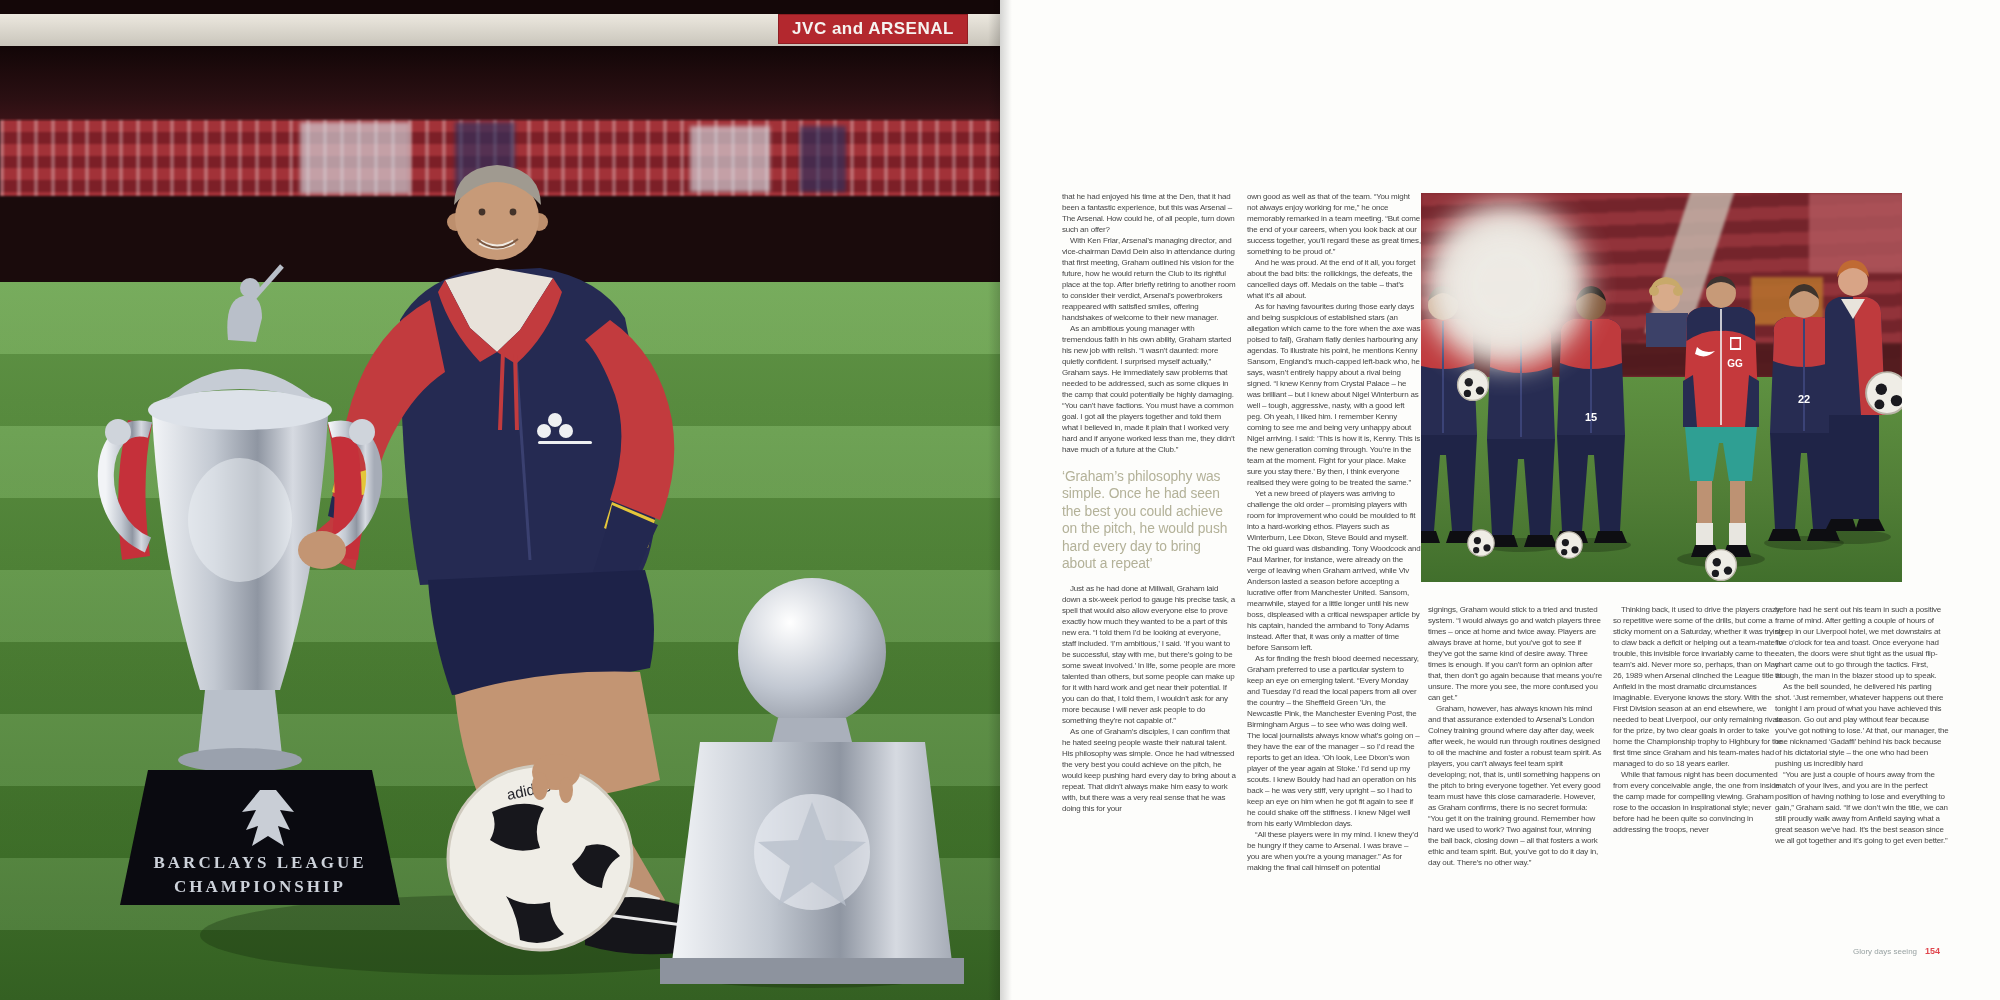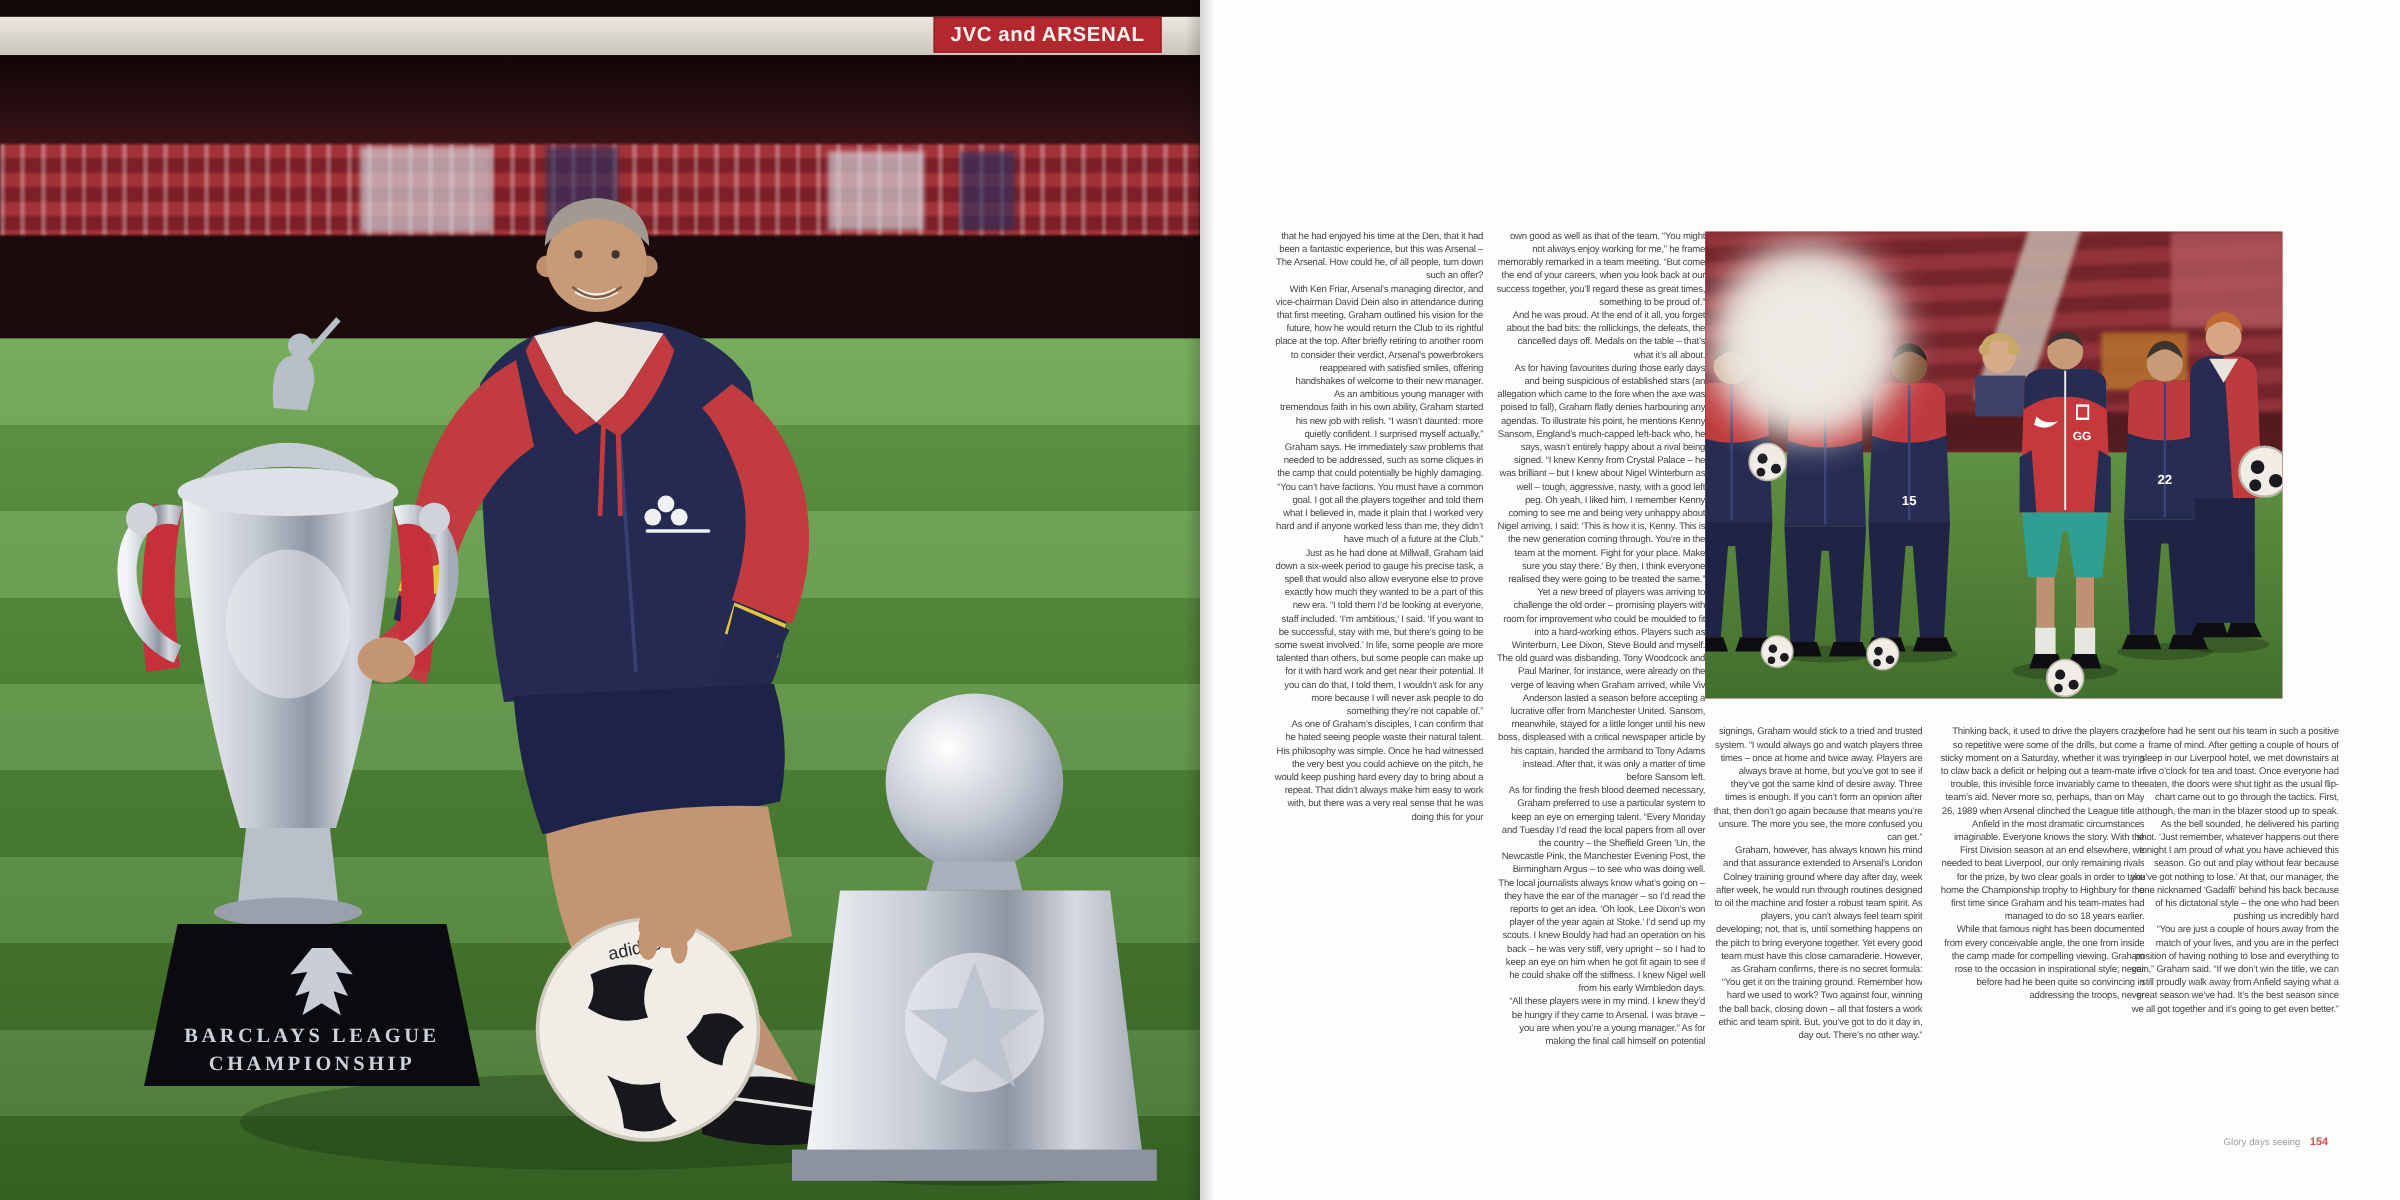--- a/index.html
+++ b/index.html
@@ -40,21 +40,21 @@
      background:
        repeating-linear-gradient(180deg,rgba(255,255,255,.09) 0 72px,rgba(0,0,0,.10) 72px 144px),
        linear-gradient(180deg,#6aa44d,#578f3c 40%,#44792d 80%,#3a6b26);}
   .overlay{position:absolute;left:0;top:0;width:1000px;height:1000px;}
   .plinth-txt{fill:#cdd2da;font-family:"Liberation Serif",serif;font-weight:bold;font-size:17px;
               letter-spacing:3px;text-anchor:middle;}
 
   
   .col{position:absolute;width:174px;overflow:hidden;color:#474747;
        font-size:8px;line-height:11px;letter-spacing:-0.2px;text-align:left;}
-  .col p{margin:0;text-indent:8px;text-align:right;}
+  .col p{margin:0;text-indent:8px;}
   .col p.cont{text-indent:0;}
   .c1{left:62px;top:191px;height:706px;}
   .c2{left:247px;top:191px;height:706px;}
   .c3{left:428px;top:604px;height:292px;}
   .c4{left:613px;top:604px;height:292px;}
   .c5{left:775px;top:604px;height:292px;}
   .pq{color:#b3b198;font-size:13.8px;line-height:17.4px;letter-spacing:-0.1px;
       margin:13px 0 11px 0;}
   .footer{position:absolute;left:853px;top:946px;font-size:8px;color:#98a2a2;}
   .footer .pagenum{color:#e0474e;font-weight:bold;font-size:9px;margin-left:8px;}
@@ -189,26 +189,27 @@
       </g>
     </svg>
   </section>
 
   <section class="page right">
 
     <div class="col c1">
       <p class="cont">that he had enjoyed his time at the Den, that it had been a fantastic experience, but this was Arsenal – The Arsenal. How could he, of all people, turn down such an offer?</p>
       <p>With Ken Friar, Arsenal’s managing director, and vice-chairman David Dein also in attendance during that first meeting, Graham outlined his vision for the future, how he would return the Club to its rightful place at the top. After briefly retiring to another room to consider their verdict, Arsenal’s powerbrokers reappeared with satisfied smiles, offering handshakes of welcome to their new manager.</p>
       <p>As an ambitious young manager with tremendous faith in his own ability, Graham started his new job with relish. “I wasn’t daunted: more quietly confident. I surprised myself actually,” Graham says. He immediately saw problems that needed to be addressed, such as some cliques in the camp that could potentially be highly damaging. “You can’t have factions. You must have a common goal. I got all the players together and told them what I believed in, made it plain that I worked very hard and if anyone worked less than me, they didn’t have much of a future at the Club.”</p>
+      <div class="pq">‘Graham’s philosophy was simple. Once he had seen the best you could achieve on the pitch, he would push hard every day to bring about a repeat’</div>
       <p>Just as he had done at Millwall, Graham laid down a six-week period to gauge his precise task, a spell that would also allow everyone else to prove exactly how much they wanted to be a part of this new era. “I told them I’d be looking at everyone, staff included. ‘I’m ambitious,’ I said. ‘If you want to be successful, stay with me, but there’s going to be some sweat involved.’ In life, some people are more talented than others, but some people can make up for it with hard work and get near their potential. If you can do that, I told them, I wouldn’t ask for any more because I will never ask people to do something they’re not capable of.”</p>
       <p>As one of Graham’s disciples, I can confirm that he hated seeing people waste their natural talent. His philosophy was simple. Once he had witnessed the very best you could achieve on the pitch, he would keep pushing hard every day to bring about a repeat. That didn’t always make him easy to work with, but there was a very real sense that he was doing this for your</p>
     </div>
 
     <div class="col c2">
-      <p class="cont">own good as well as that of the team. “You might not always enjoy working for me,” he frame memorably remarked in a team meeting. “But come the end of your careers, when you look back at our success together, you’ll regard these as great times, something to be proud of.”</p>
+      <p class="cont">own good as well as that of the team. “You might not always enjoy working for me,” he once memorably remarked in a team meeting. “But come the end of your careers, when you look back at our success together, you’ll regard these as great times, something to be proud of.”</p>
       <p>And he was proud. At the end of it all, you forget about the bad bits: the rollickings, the defeats, the cancelled days off. Medals on the table – that’s what it’s all about.</p>
       <p>As for having favourites during those early days and being suspicious of established stars (an allegation which came to the fore when the axe was poised to fall), Graham flatly denies harbouring any agendas. To illustrate his point, he mentions Kenny Sansom, England’s much-capped left-back who, he says, wasn’t entirely happy about a rival being signed. “I knew Kenny from Crystal Palace – he was brilliant – but I knew about Nigel Winterburn as well – tough, aggressive, nasty, with a good left peg. Oh yeah, I liked him. I remember Kenny coming to see me and being very unhappy about Nigel arriving. I said: ‘This is how it is, Kenny. This is the new generation coming through. You’re in the team at the moment. Fight for your place. Make sure you stay there.’ By then, I think everyone realised they were going to be treated the same.”</p>
       <p>Yet a new breed of players was arriving to challenge the old order – promising players with room for improvement who could be moulded to fit into a hard-working ethos. Players such as Winterburn, Lee Dixon, Steve Bould and myself. The old guard was disbanding. Tony Woodcock and Paul Mariner, for instance, were already on the verge of leaving when Graham arrived, while Viv Anderson lasted a season before accepting a lucrative offer from Manchester United. Sansom, meanwhile, stayed for a little longer until his new boss, displeased with a critical newspaper article by his captain, handed the armband to Tony Adams instead. After that, it was only a matter of time before Sansom left.</p>
       <p>As for finding the fresh blood deemed necessary, Graham preferred to use a particular system to keep an eye on emerging talent. “Every Monday and Tuesday I’d read the local papers from all over the country – the Sheffield Green ’Un, the Newcastle Pink, the Manchester Evening Post, the Birmingham Argus – to see who was doing well. The local journalists always know what’s going on – they have the ear of the manager – so I’d read the reports to get an idea. ‘Oh look, Lee Dixon’s won player of the year again at Stoke.’ I’d send up my scouts. I knew Bouldy had had an operation on his back – he was very stiff, very upright – so I had to keep an eye on him when he got fit again to see if he could shake off the stiffness. I knew Nigel well from his early Wimbledon days.</p>
       <p>“All these players were in my mind. I knew they’d be hungry if they came to Arsenal. I was brave – you are when you’re a young manager.” As for making the final call himself on potential</p>
     </div>
 
     <div class="tphoto">
       <div class="tp-stands">
         <div class="walkway"></div>

